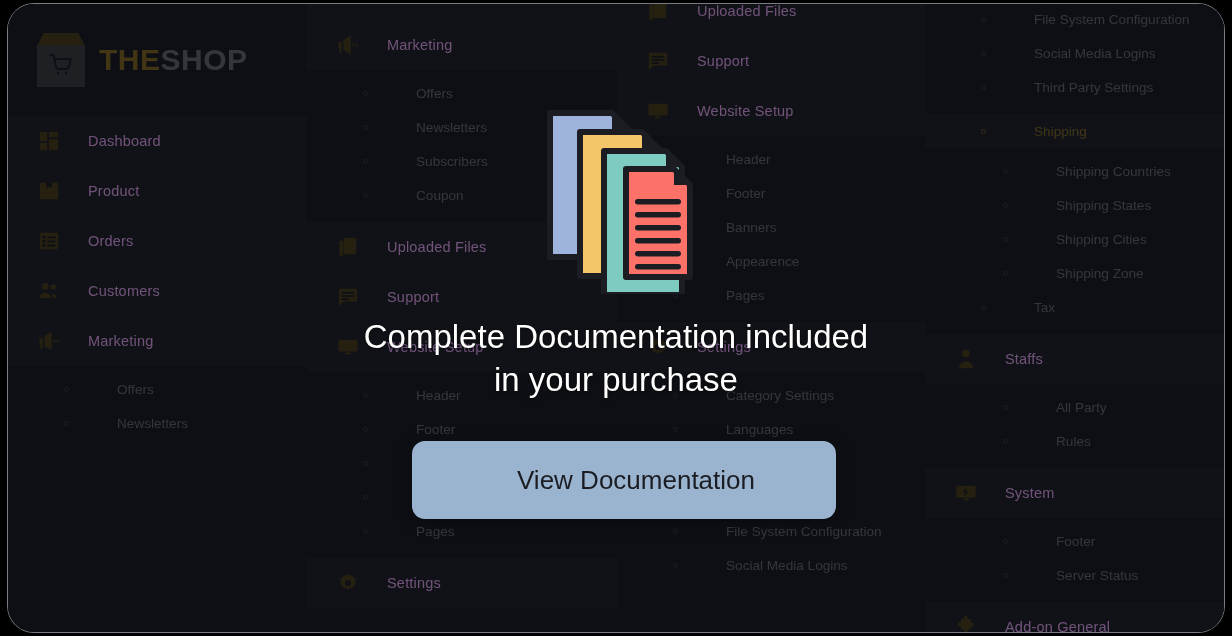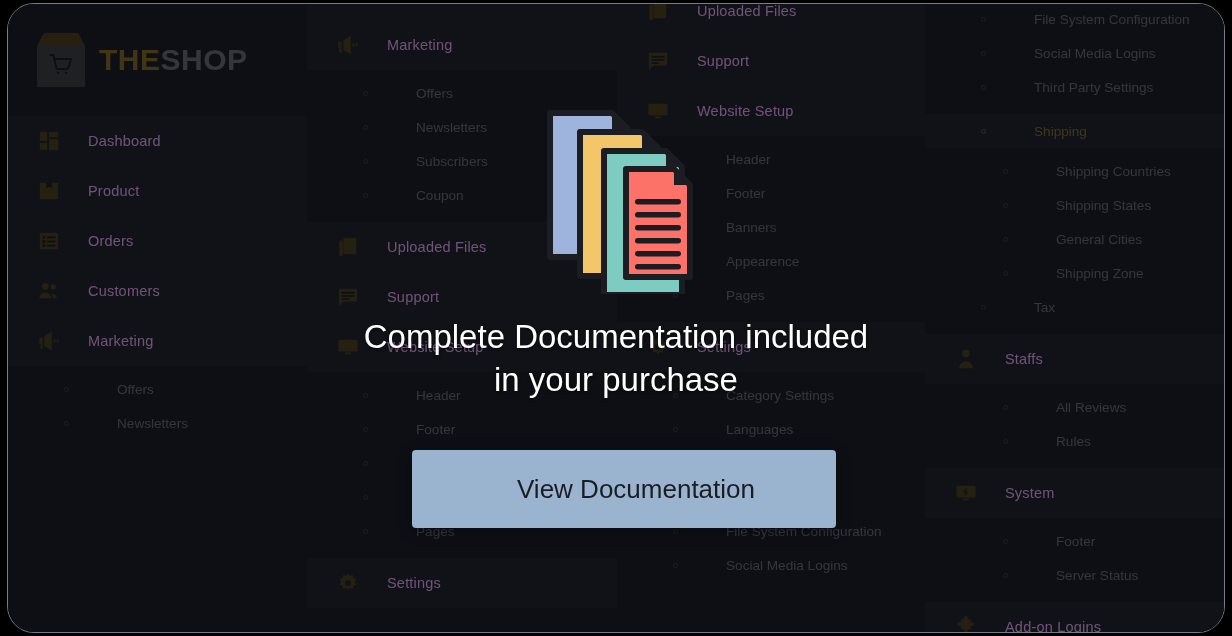--- a/index.html
+++ b/index.html
@@ -154,25 +154,25 @@
     text-align: center;
     color: #ffffff;
     font-size: 33px;
     line-height: 43px;
     font-weight: normal;
     text-shadow: 0 1px 3px rgba(0,0,0,.6);
   }
 
   .promo-btn {
     position: absolute;
-    left: 404px; top: 446px;
+    left: 404px; top: 437px;
     width: 424px; height: 78px;
     background: #9ab4d0;
     border: none;
-    border-radius: 4px;
+    border-radius: 13px;
     color: #1b1d22;
     font-size: 26px;
     font-family: "Liberation Sans", sans-serif;
     cursor: pointer;
     box-shadow: 0 3px 14px rgba(0,0,0,.35);
     padding-left: 24px;
   }
 </style>
 </head>
 <body>
@@ -543,21 +543,21 @@
           <div class="nav-sub indent">
               <span class="dot"></span>
               <span class="s-label">Shipping Countries</span>
             </div>
           <div class="nav-sub indent">
               <span class="dot"></span>
               <span class="s-label">Shipping States</span>
             </div>
           <div class="nav-sub indent">
               <span class="dot"></span>
-              <span class="s-label">General Cities</span>
+              <span class="s-label">Shipping Cities</span>
             </div>
           <div class="nav-sub indent">
               <span class="dot"></span>
               <span class="s-label">Shipping Zone</span>
             </div>
           <div class="nav-sub">
               <span class="dot"></span>
               <span class="s-label">Tax</span>
             </div>
         </div>
@@ -570,21 +570,21 @@
                   <path d="M4.5 22c0-4.4 3.4-7.6 7.5-7.6s7.5 3.2 7.5 7.6z"></path>
                 </svg>
               </span>
           </span>
           <span class="g-label">Staffs</span>
         </div>
 
         <div class="sub-block">
           <div class="nav-sub indent">
               <span class="dot"></span>
-              <span class="s-label">All Reviews</span>
+              <span class="s-label">All Party</span>
             </div>
           <div class="nav-sub indent">
               <span class="dot"></span>
               <span class="s-label">Rules</span>
             </div>
         </div>
 
         <div class="nav-group">
           <span class="g-icon">
             <span class="ico">
@@ -610,21 +610,21 @@
         </div>
 
         <div class="nav-group">
           <span class="g-icon">
             <span class="ico">
                 <svg viewBox="0 0 24 24">
                   <path d="M9.5 2.2a2.3 2.3 0 0 1 4.6 0c0 .6-.2 1-.5 1.4h3.6v3.6c.4-.3.9-.5 1.4-.5a2.3 2.3 0 0 1 0 4.6c-.5 0-1-.2-1.4-.5v3.6h-3.6c.3.4.5.9.5 1.4a2.3 2.3 0 0 1-4.6 0c0-.5.2-1 .5-1.4H6.4v-3.6c-.4.3-.9.5-1.4.5a2.3 2.3 0 0 1 0-4.6c.5 0 1 .2 1.4.5V3.6H10c-.3-.4-.5-.8-.5-1.4z"></path>
                 </svg>
               </span>
           </span>
-          <span class="g-label">Add-on Logins</span>
+          <span class="g-label">Add-on General</span>
         </div>
 
       </div>
     </div>
 
     <div class="overlay">
 
       <div class="docs-illustration">
         <svg viewBox="0 0 172 195" width="172" height="195">
 

